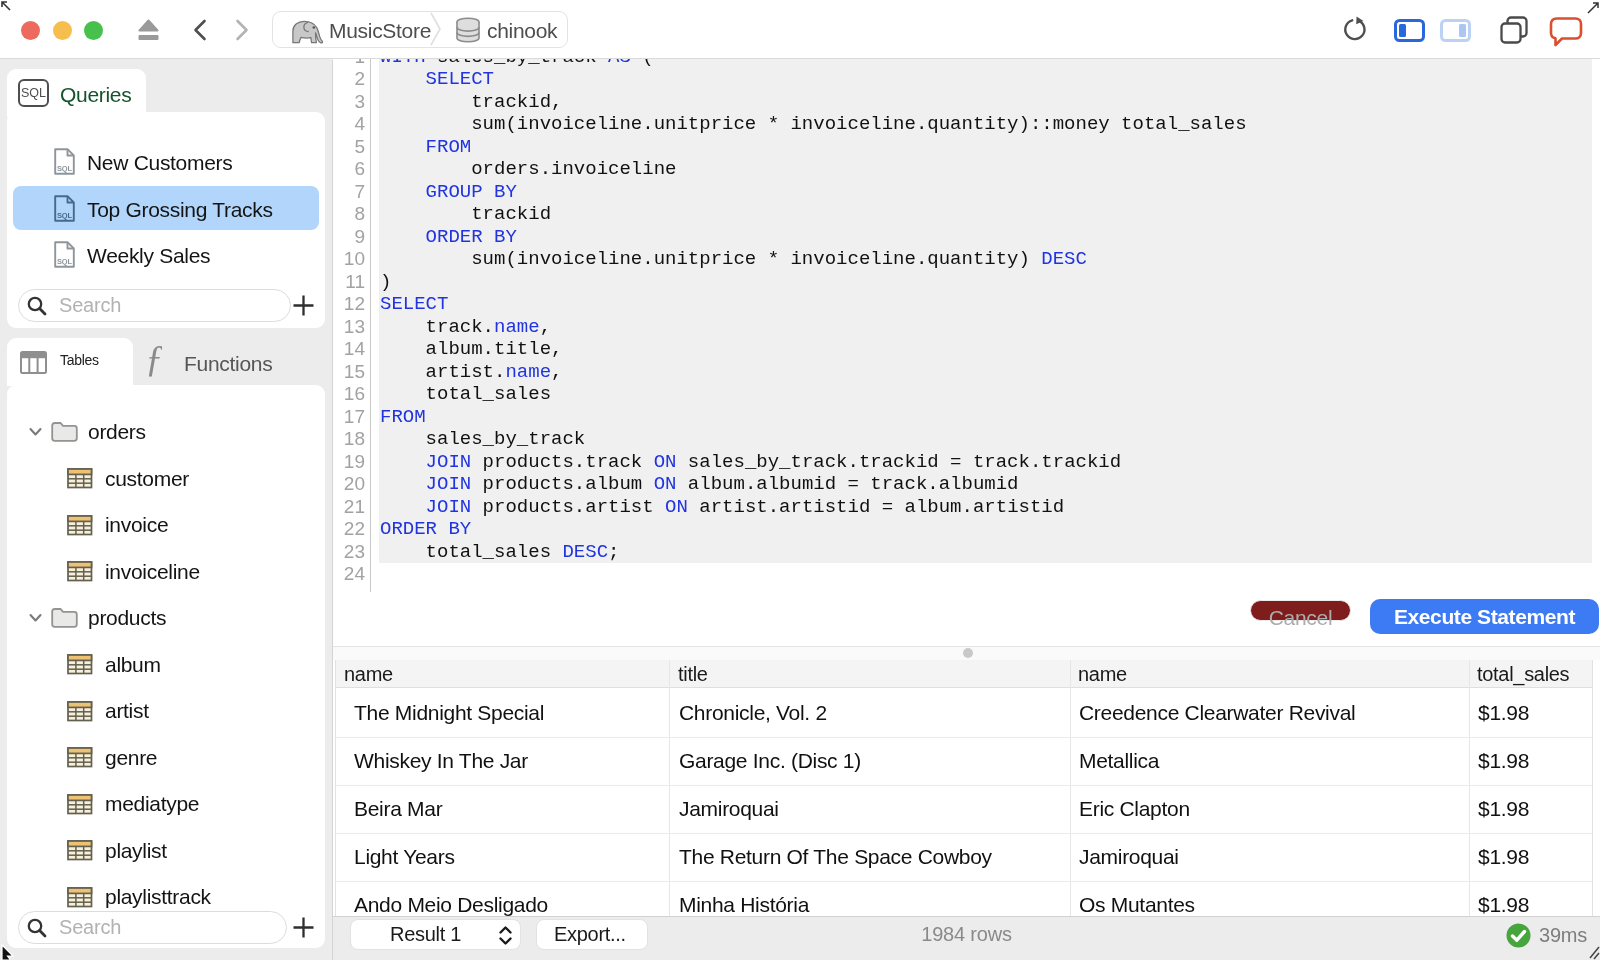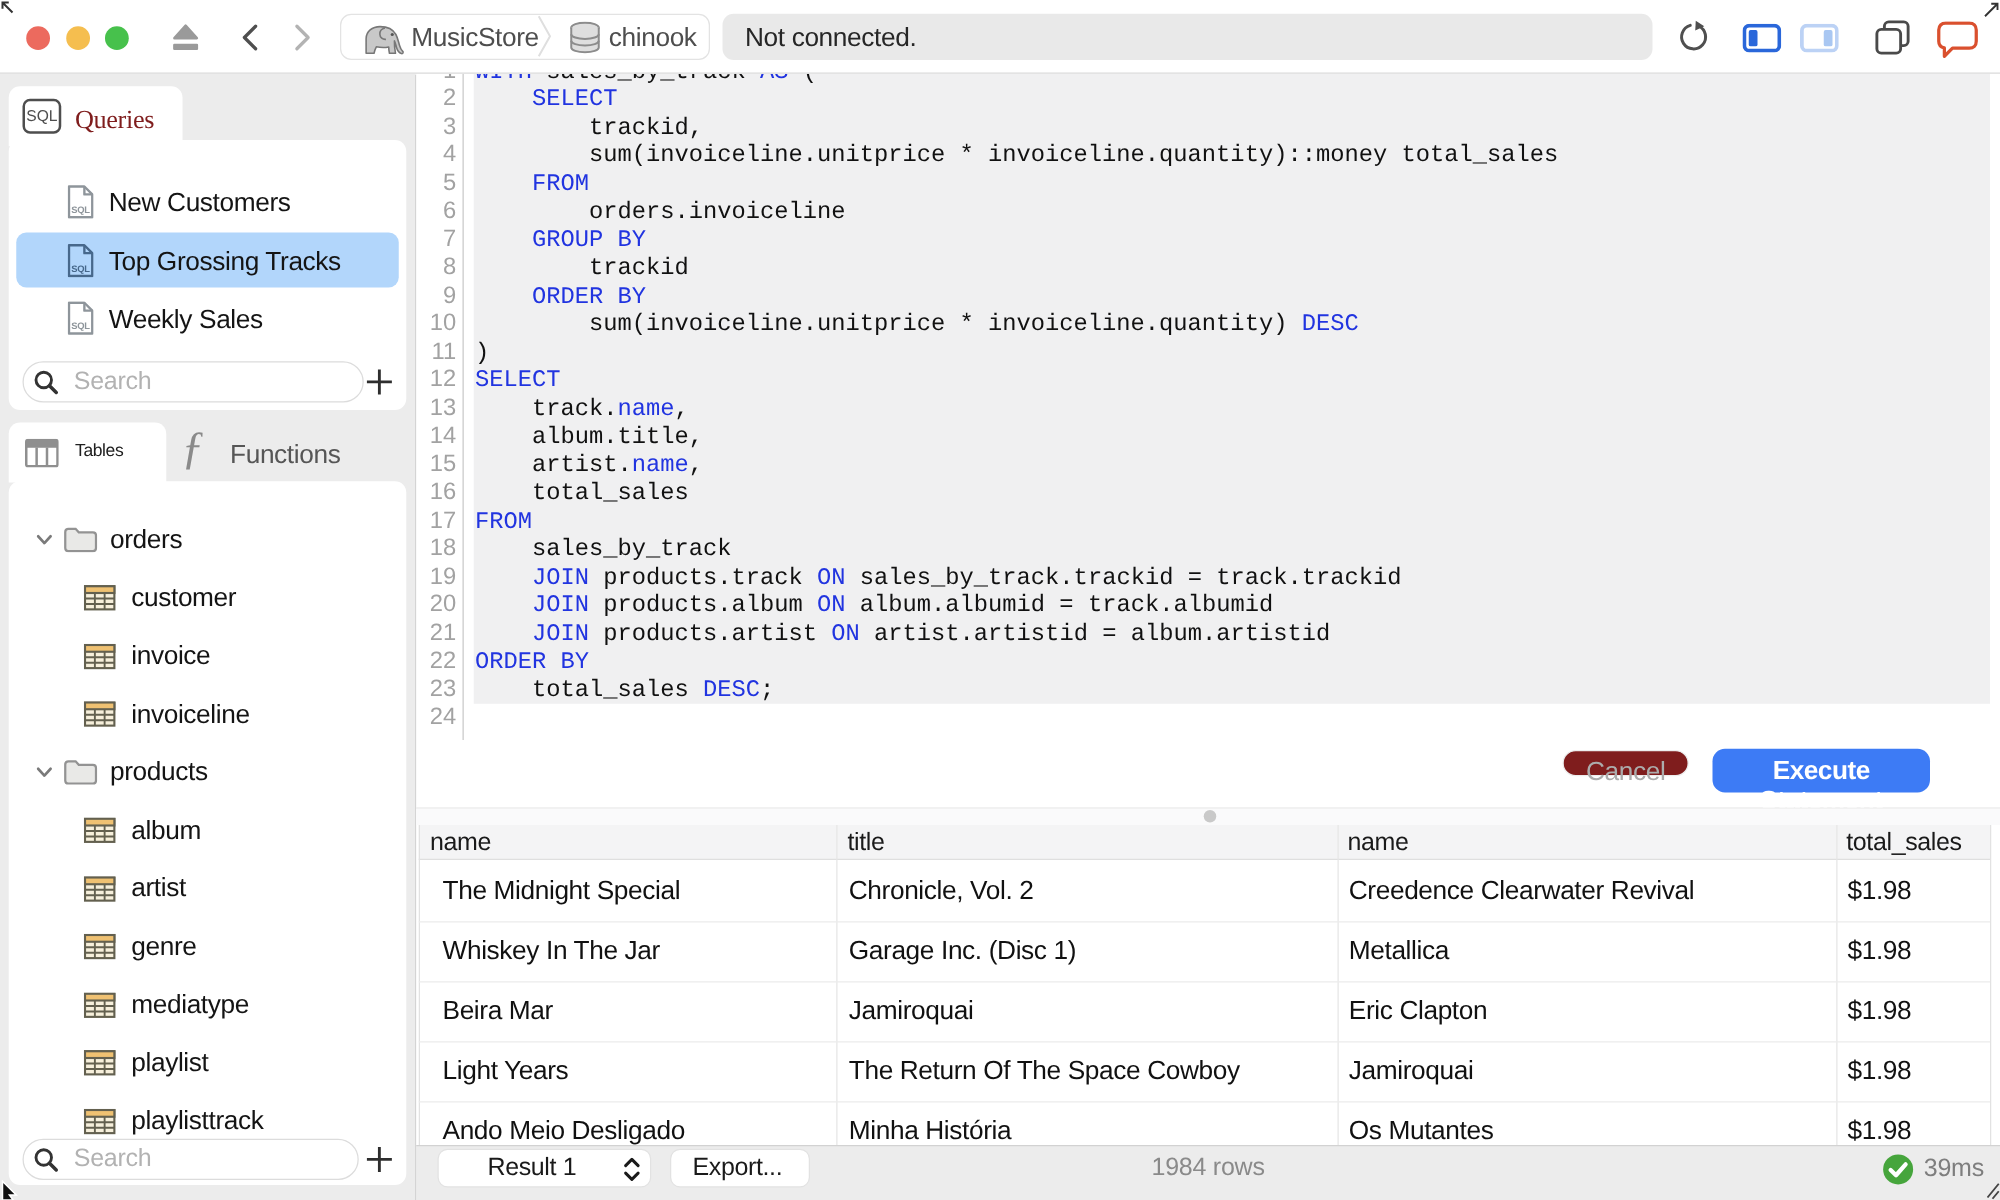--- a/index.html
+++ b/index.html
@@ -89,23 +89,20 @@
       <polyline points="3,1 12,17 3,33" fill="none" stroke="#DFDFDF" stroke-width="1.6"></polyline>
     </svg>
     <svg class="abs" style="left:181px; top:5px;" width="28" height="26" viewBox="0 0 28 26">
       <ellipse cx="14" cy="5" rx="11" ry="3.8" fill="#DEDEDE" stroke="#8C8C8C" stroke-width="1.6"></ellipse>
       <path d="M3 5 V21 C3 23.1 7.9 24.8 14 24.8 C20.1 24.8 25 23.1 25 21 V5" fill="#DEDEDE" stroke="#8C8C8C" stroke-width="1.6"></path>
       <path d="M3 10.3 C3 12.4 7.9 14.1 14 14.1 C20.1 14.1 25 12.4 25 10.3 M3 15.6 C3 17.7 7.9 19.4 14 19.4 C20.1 19.4 25 17.7 25 15.6" fill="none" stroke="#8C8C8C" stroke-width="1.6"></path>
     </svg>
     <span class="txt" style="left:214px;">chinook</span>
   </div>
 
-  <div id="notconn">
-      <span>Not connected.</span>
-    </div>
 
   <svg class="abs" style="left:1342px; top:16px;" width="28" height="28" viewBox="0 0 28 28">
     <path d="M 16.9 4.8 A 9.6 9.6 0 1 1 10.2 4.3" fill="none" stroke="#4F4F4F" stroke-width="2.4" stroke-linecap="round"></path>
     <path d="M 14.6 0.6 L 21.4 5.0 L 14.2 8.3 Z" fill="#4F4F4F"></path>
   </svg>
 
   <svg class="abs" style="left:1394px; top:18.5px;" width="31" height="23" viewBox="0 0 31 23">
     <rect x="1.5" y="1.5" width="28" height="20" rx="4" fill="none" stroke="#2A67DA" stroke-width="3"></rect>
     <rect x="5" y="5" width="7" height="13" rx="1.5" fill="#2A67DA"></rect>
   </svg>
@@ -124,21 +121,21 @@
     <path d="M7.5 1.5 H26.5 C29.8 1.5 32 3.7 32 7 V16 C32 19.3 29.8 21.5 26.5 21.5 H13 L6.5 28 V21.3 C3.8 20.8 2 18.7 2 16 V7 C2 3.7 4.2 1.5 7.5 1.5 Z" fill="#fff" stroke="#DA502E" stroke-width="2.6" stroke-linejoin="round"></path>
   </svg>
 </div>
 
 <div id="sidebar">
 
   <div class="tab" style="left:7px; top:9px; width:139px; height:48px;"></div>
   <div class="abs" style="left:18px; top:19px; width:31px; height:28px; border:2.5px solid #4E4E4E; border-radius:6px; background:#fff;">
     <div style="position:absolute; left:0; top:5px; width:100%; text-align:center; font-size:12.5px; color:#4E4E4E; letter-spacing:0;">SQL</div>
   </div>
-  <div class="abs" style="left:60px; top:23px; font-size:21px; color:#7f1d1d; letter-spacing:-0.3px;font-family:Liberation Serif, serif;">Queries</div>
+  <div class="abs" style="left:60px; top:23px; font-size:21px; color:#14532d; letter-spacing:-0.3px;">Queries</div>
 
   <div class="panel" style="top:52px; height:216px;"></div>
   <div class="sel" style="top:126px;"></div>
 
   <svg class="abs" style="left:54px; top:88px;" width="21" height="27" viewBox="0 0 21 27">
     <path d="M1.2 1.2 H13.5 L19.8 7.5 V25.8 H1.2 Z" fill="#fff" stroke="#8E959B" stroke-width="1.9" stroke-linejoin="round"></path>
     <path d="M13.5 1.2 V7.5 H19.8" fill="none" stroke="#8E959B" stroke-width="1.9" stroke-linejoin="round"></path>
     <text x="3" y="22.5" font-size="7.5" font-family="Liberation Sans" fill="#8E959B" font-weight="bold">SQL</text>
   </svg>
   <div class="srow" style="left:87px; top:91px;">New Customers</div>
@@ -297,21 +294,21 @@
     <span class="k">JOIN</span> products.album <span class="k">ON</span> album.albumid = track.albumid
     <span class="k">JOIN</span> products.artist <span class="k">ON</span> artist.artistid = album.artistid
 <span class="k">ORDER BY</span>
     total_sales <span class="k">DESC</span>;</pre></div>
 
 
   <div class="btn" style="left:917px; top:541px; width:101px; height:21px; background:#7f1d1d; border:1px solid #EDEDED; border-radius:12px;">
     <span style="position:absolute; left:0; top:4.5px; width:100%; text-align:center; color:#ACACAC;">Cancel</span>
   </div>
 
-  <div class="btn" style="left:1037px; top:540px; width:174px; height:35px; background:#3D7BF5; border-radius:10px;">
+  <div class="btn" style="left:1037px; top:540px; width:229px; height:35px; background:#3D7BF5; border-radius:10px;">
     <span style="position:absolute; left:0; top:5.5px; width:100%; text-align:center; color:#fff; font-weight:bold; letter-spacing:-0.4px;">Execute Statement</span>
   </div>
 </div>
 
 <div class="abs" style="left:333px; top:647px; width:1267px; height:13px; background:#FAFAFB; z-index:10;"></div>
 <div class="abs" style="left:963px; top:648px; width:10px; height:10px; border-radius:50%; background:#C9C9C9; z-index:11;"></div>
 
 <div id="results">
   <div class="abs" style="left:2px; top:13px; width:1257px; height:28px; background:#F4F4F5; border-bottom:1px solid #DFDFDF;"></div>
   <div class="abs" style="left:2px; top:13px; width:1px; height:256px; background:#E2E2E2;"></div>

